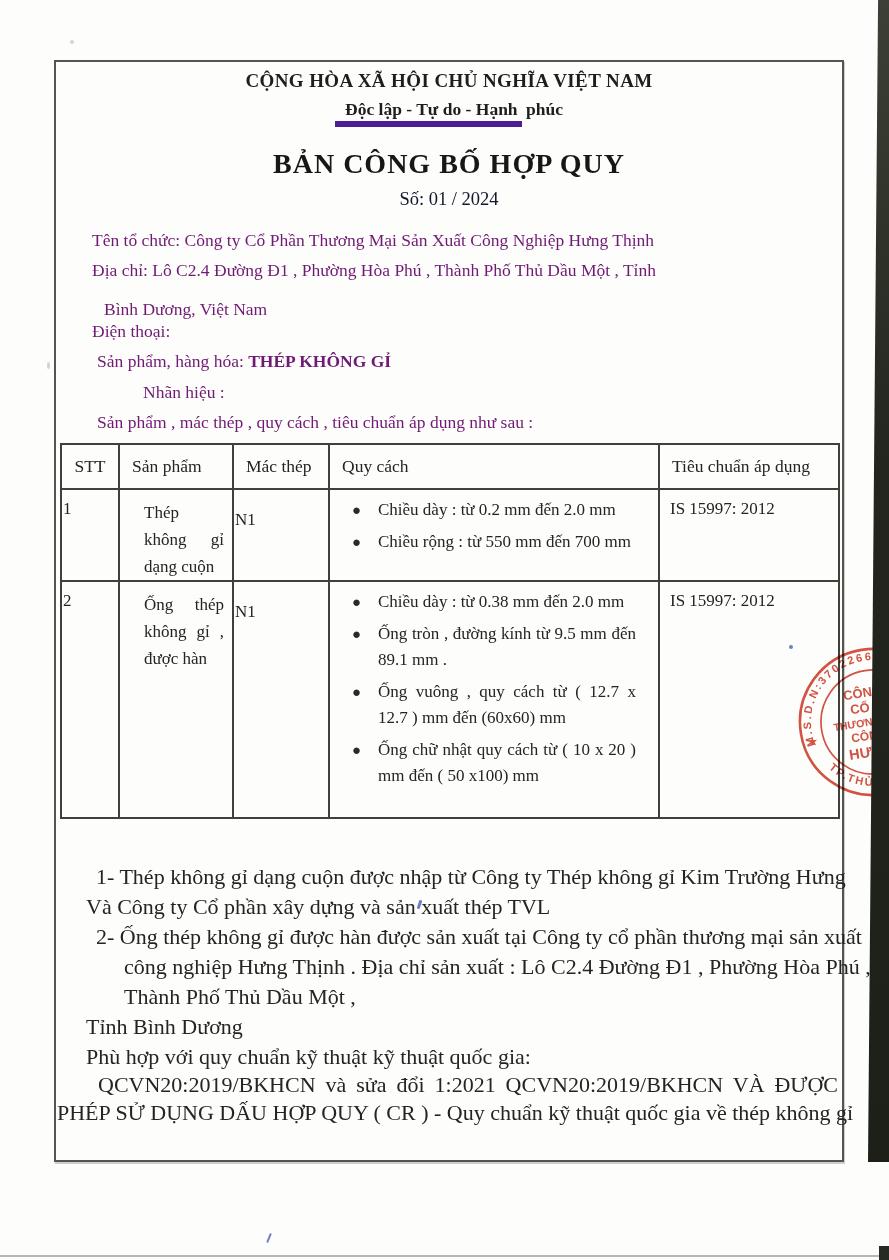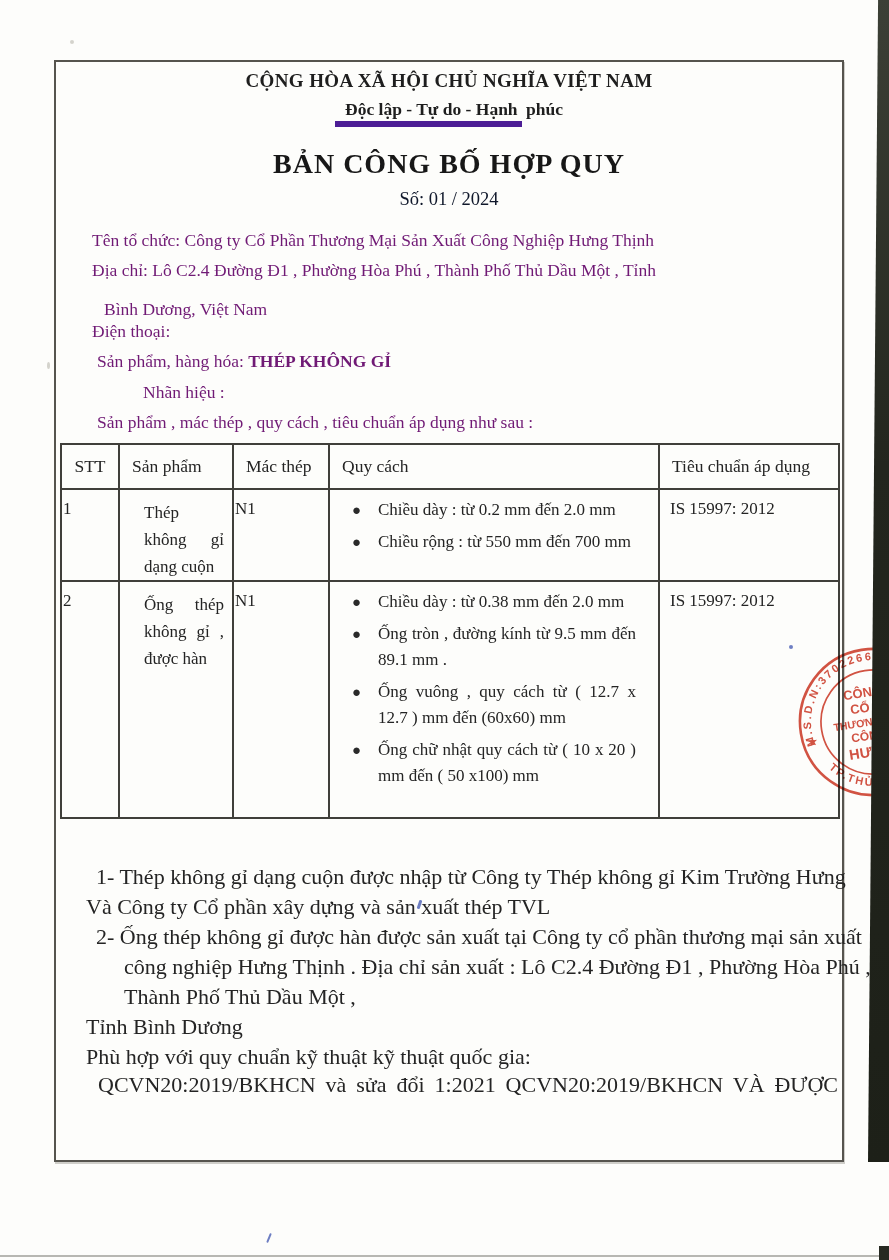--- a/index.html
+++ b/index.html
@@ -43,21 +43,21 @@
     font-weight:normal;text-align:left;
   }
   tr.hdr{height:45px;}
   tr.hdr th{vertical-align:middle;padding:0 0 0 12px;font-size:17.5px;}
   tr.hdr th.c{text-align:center;padding:0;margin-left:32px;}
   tr.r1{height:90px;}
   tr.r2{height:237px;}
   td.cstt{text-align:center;padding-top:9px;}
   td.cprod{padding:9px 8px 0 24px;}
   td.cprod div{text-align:justify;line-height:27px;}
-  td.cgrade{text-align:center;padding-top:9px;}
+  td.cgrade{text-align:center;padding-top:20px;}
   td.cstd{padding:9px 4px 0 10px;}
   td.cspec{padding:7px 22px 0 22px;}
   ul.specs{margin:0;padding:0;list-style:none;}
   ul.specs li{display:flex;margin:0 0 6px 0;}
   .blt{width:14px;flex:0 0 14px;font-size:15px;line-height:26px;color:#2a2a2a;}
   .spec-text{flex:1;margin-left:12px;text-align:justify;line-height:26px;max-width:260px;}
 
   
   .n{position:absolute;font-size:22px;line-height:29px;white-space:nowrap;color:#242424;}
 
@@ -175,20 +175,21 @@
       </table>
 
     <div class="n" style="left:40px;top:800px;">1-  Thép không gỉ dạng cuộn được nhập từ Công ty Thép không gỉ Kim Trường Hưng</div>
     <div class="n" style="left:30px;top:830px;">Và Công ty Cổ phần xây dựng và sản xuất thép TVL</div>
     <div class="n fjust" style="left:40px;top:860px;width:742px;">2-  Ống thép không gỉ được hàn được sản xuất tại Công ty cổ phần thương mại sản xuất</div>
     <div class="n" style="left:68px;top:890px;">công nghiệp Hưng Thịnh . Địa chỉ sản xuất : Lô C2.4 Đường Đ1 , Phường Hòa Phú ,</div>
     <div class="n" style="left:68px;top:920px;">Thành Phố Thủ Dầu Một ,</div>
     <div class="n" style="left:30px;top:950px;">Tỉnh Bình Dương</div>
     <div class="n" style="left:30px;top:980px;">Phù hợp với quy chuẩn kỹ thuật kỹ thuật quốc gia:</div>
     <div class="n fjust" style="left:42px;top:1008px;width:740px;">QCVN20:2019/BKHCN và sửa đổi 1:2021 QCVN20:2019/BKHCN VÀ ĐƯỢC</div>
+    <div class="n fjust" style="left:1px;top:1036px;width:781px;">PHÉP SỬ DỤNG DẤU HỢP QUY ( CR ) -  Quy chuẩn kỹ thuật quốc gia về thép không gỉ</div>
   </div>
 
   <div class="stamp">
     <svg width="176" height="176" viewBox="0 0 176 176">
       <circle cx="88" cy="88" r="73" fill="none" stroke="#cf4433" stroke-width="2.6"></circle>
       <circle cx="88" cy="88" r="52" fill="none" stroke="#cf4433" stroke-width="1.7"></circle>
       <path id="arcTop" d="M 29.7 109 A 62 62 0 0 1 141.7 57" fill="none"></path>
       <path id="arcBot" d="M 32.6 120 A 64 64 0 0 0 143.4 120" fill="none"></path>
       <text font-size="11" letter-spacing="2.2">
         <textPath href="#arcTop" startOffset="4%">M.S.D.N:3702266</textPath>

